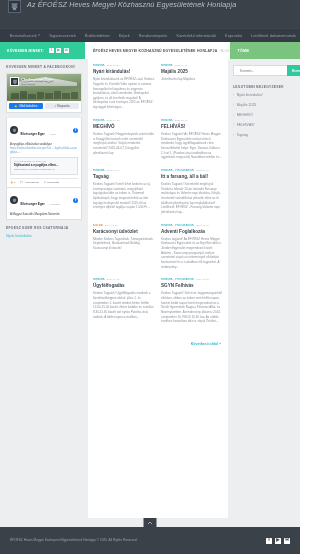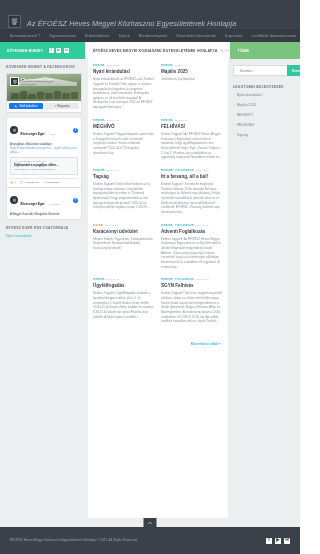--- a/index.html
+++ b/index.html
@@ -9,21 +9,21 @@
     background: #ffffff;
     overflow: hidden;
   }
   .page { width: 300px; height: 554px; position: relative; background: #eceef0; }
 
   
   .topbar {
     background: #3a4149;
     height: 28px;
     display: flex;
-    align-items: flex-end;
+    align-items: flex-start;
     padding: 0 8px;
   }
   .brand-logo {
     width: 13px; height: 13px;
     background: #2e353c;
     border: 1px solid #5b6570;
     display: flex; align-items: center; justify-content: center;
     flex: 0 0 auto;
     margin-right: 6px;
   }

